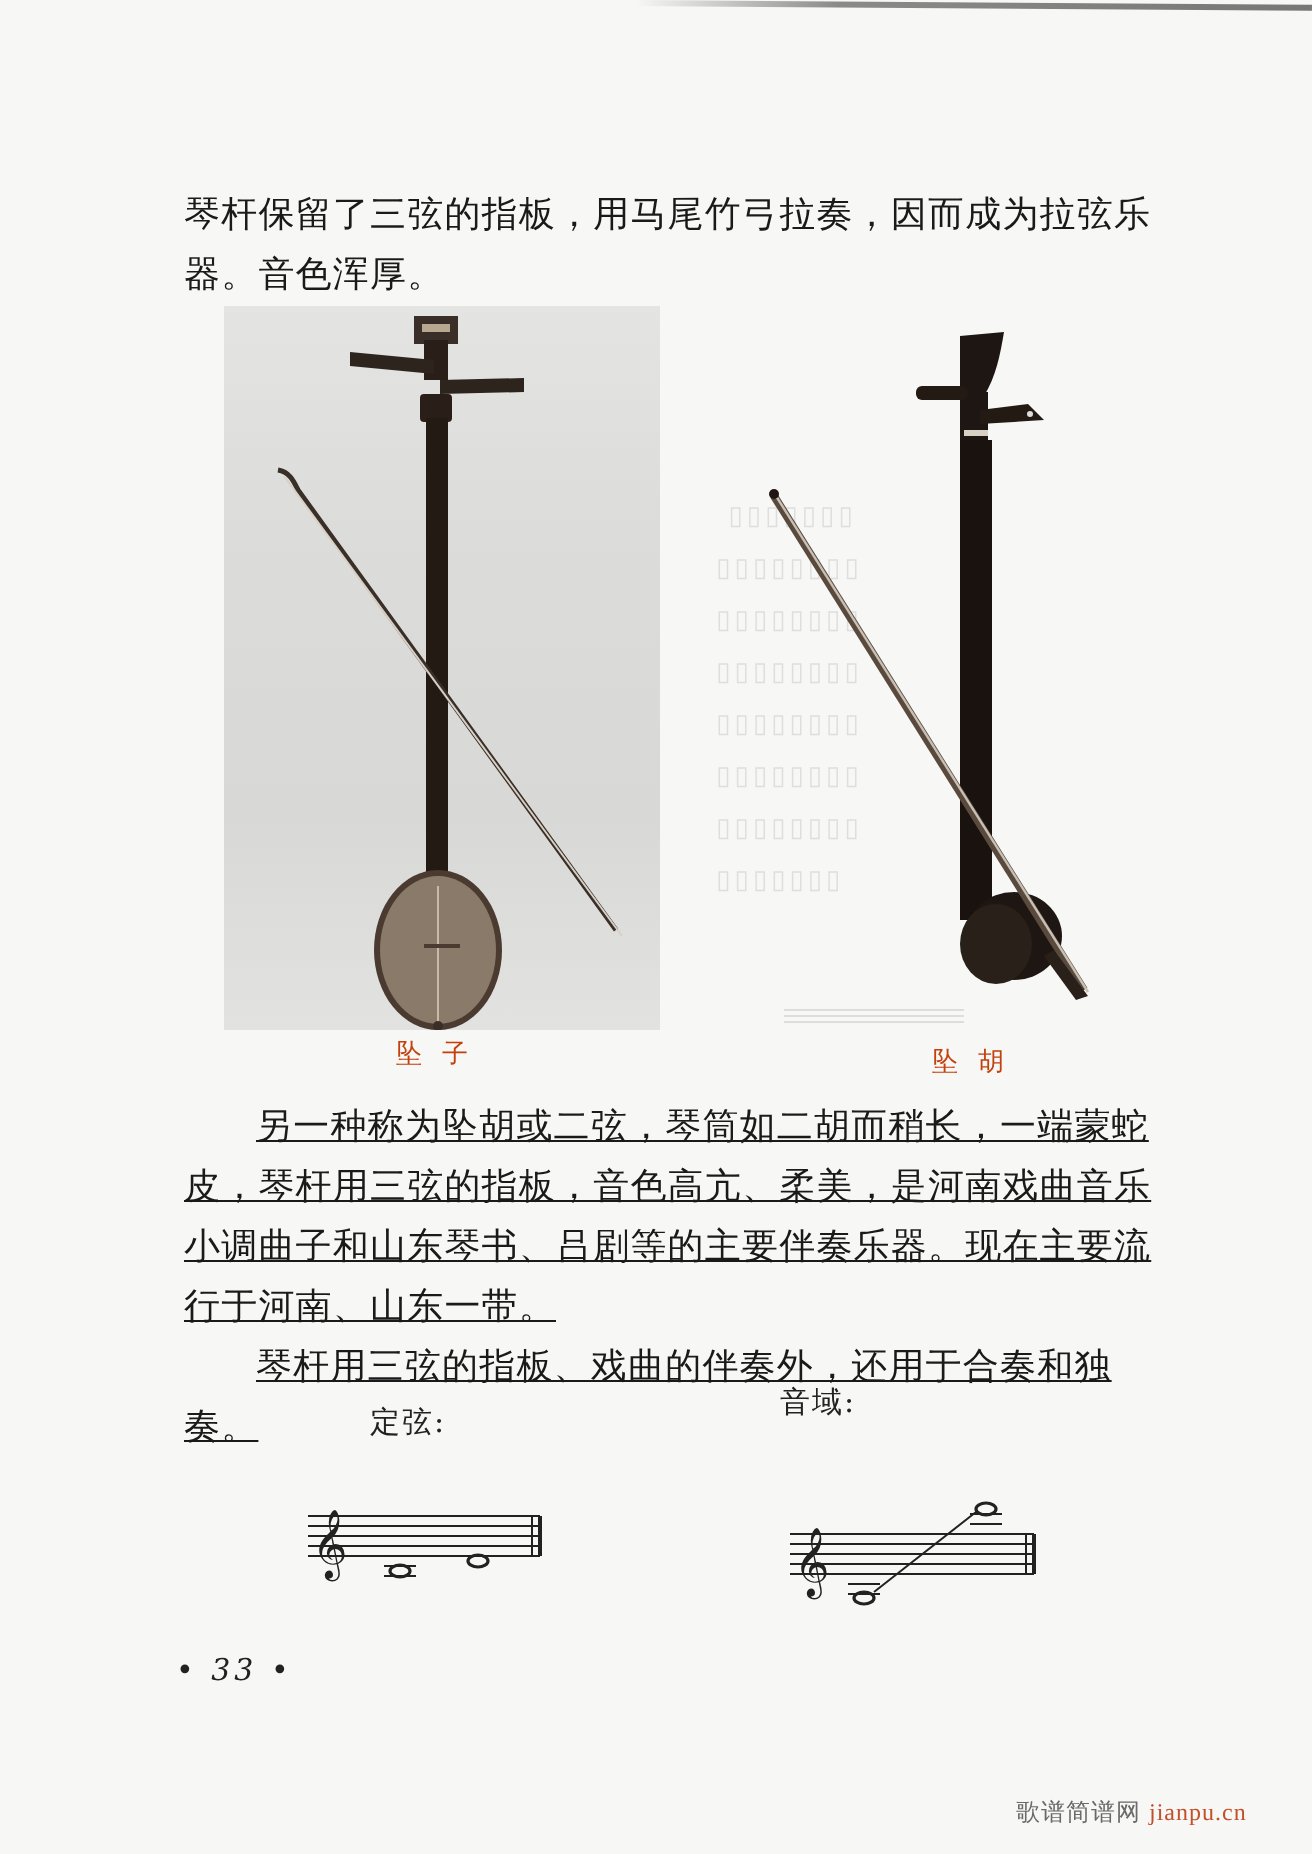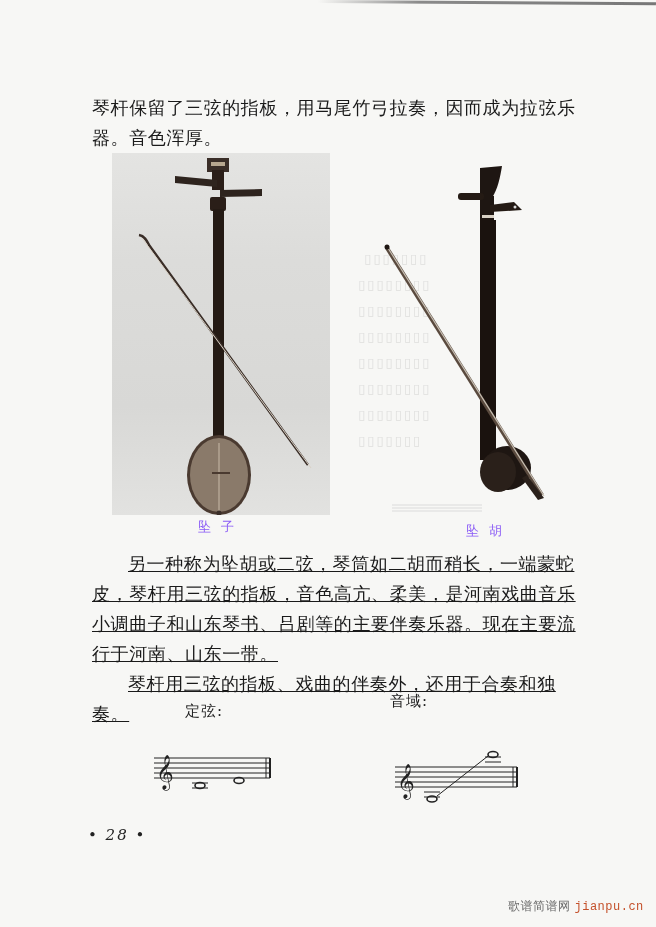--- a/index.html
+++ b/index.html
@@ -33,42 +33,42 @@
     }
     .photo-right {
       left: 352px; top: 160px; width: 215px; height: 355px;
       background: transparent;
     }
     .ghost-text {
       position: absolute; color: rgba(110,110,110,0.18); font-size: 13px;
       line-height: 26px; letter-spacing: 2px; white-space: pre;
     }
     .caption {
-      position: absolute; font-size: 13px; letter-spacing: 10px; color: #8b5cf6;
+      position: absolute; font-size: 13px; letter-spacing: 10px; color: #c2410c;
     }
     .cap-left { left: 198px; top: 518px; }
     .cap-right { left: 466px; top: 522px; font-family: Liberation Serif, serif; }
 
     .label {
       position: absolute; font-size: 15px; color: #222; letter-spacing: 1px;
     }
     .lbl-tuning { left: 160px; top: 702px; margin-left: 25px; }
     .lbl-range { left: 390px; top: 692px; }
 
     .staff { position: absolute; }
     .staff-tuning { left: 152px; top: 748px; width: 122px; height: 50px; }
     .staff-range { left: 393px; top: 775px; width: 130px; height: 60px; }
 
     .page-number {
       position: absolute; left: 88px; top: 826px;
       font-size: 15px; font-style: italic; letter-spacing: 2px; color: #222;
     }
     .watermark {
       position: absolute; left: 508px; top: 898px;
-      font-family: Liberation Mono, monospace;
+      font-family: Liberation Serif, serif;
       font-size: 12px; color: #6a6a6a; letter-spacing: 0.5px;
     }
     .watermark .site { color: #c4502a; margin-left: 4px; }
   </style>
 </head>
 <body>
 
 <div class="top-edge"></div>
 
 <p class="para p1">琴杆保留了三弦的指板，用马尾竹弓拉奏，因而成为拉弦乐器。音色浑厚。</p>
@@ -183,17 +183,17 @@
     <ellipse cx="39" cy="52" rx="5" ry="3" fill="none" stroke="#222" stroke-width="1.6"></ellipse>
 
     <line x1="44" y1="49" x2="95" y2="9" stroke="#222" stroke-width="1"></line>
 
     <line x1="92" y1="15" x2="108" y2="15" stroke="#222" stroke-width="1"></line>
     <line x1="92" y1="10" x2="108" y2="10" stroke="#222" stroke-width="1"></line>
     <ellipse cx="100" cy="7.5" rx="5" ry="3" fill="none" stroke="#222" stroke-width="1.6"></ellipse>
   </svg>
 </div>
 
-<div class="page-number">• 28 •</div>
+<div class="page-number">• 33 •</div>
 
 <div class="watermark">
   <span>歌谱简谱网</span><span class="site">jianpu.cn</span>
 </div>
 
 </body></html>

